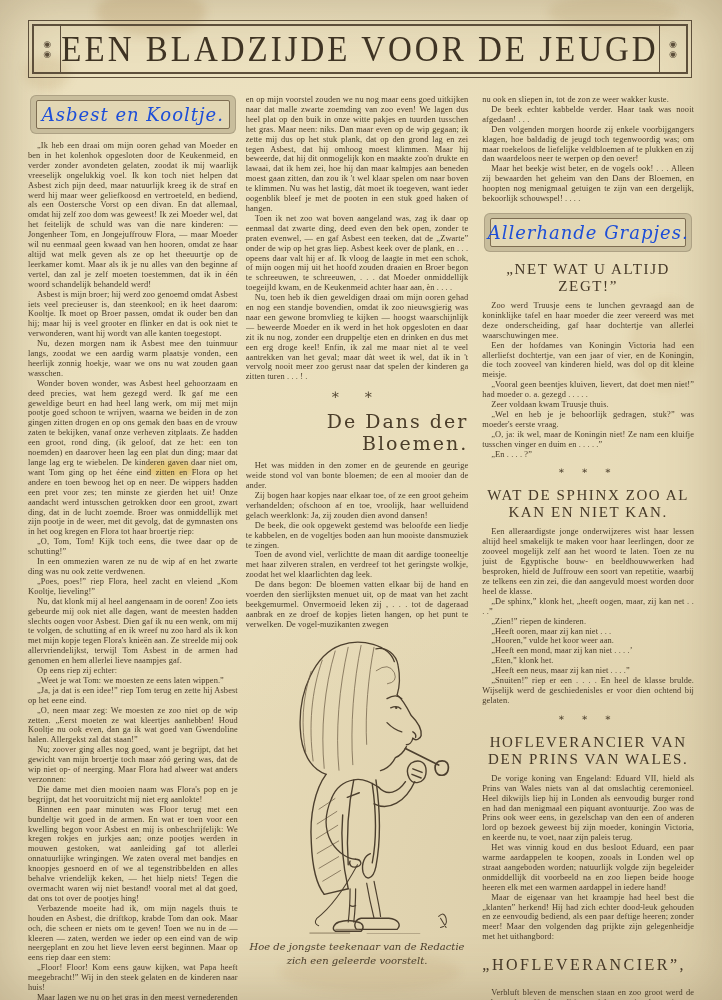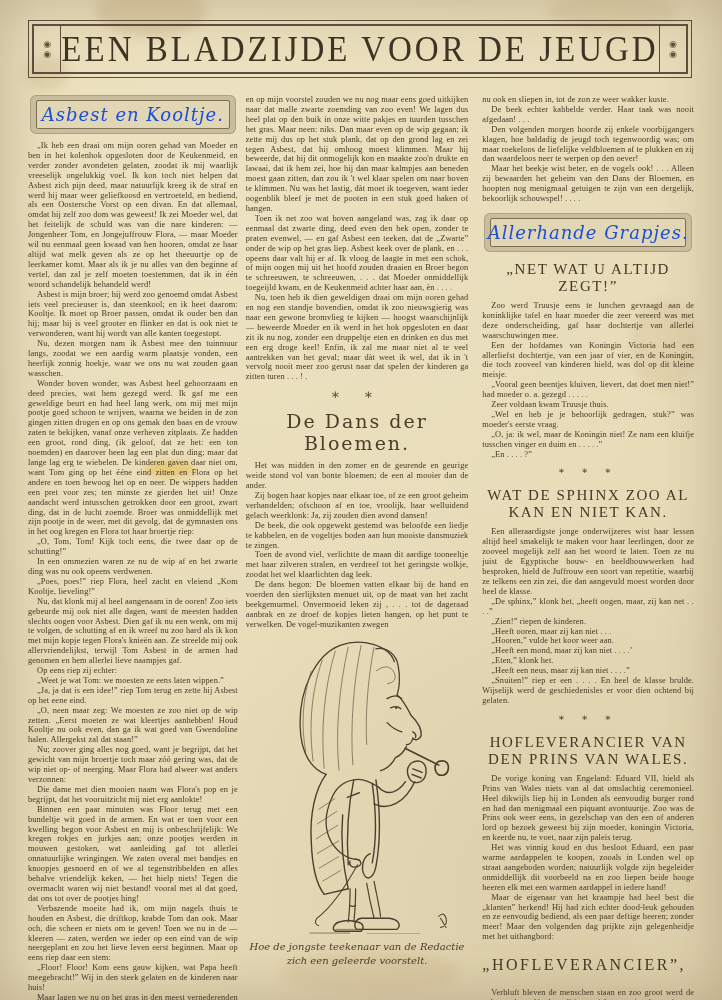--- a/index.html
+++ b/index.html
@@ -75,21 +75,21 @@
     font-family:"DejaVu Serif",serif; white-space:nowrap;
   }
 
   .divider {
     text-align:center; font-size:14px; letter-spacing:10px; color:#4a3d2a;
     margin:6px 0 4px 0; line-height:14px;
   }
   .divider.small { font-size:10px; letter-spacing:7px; margin:5px 0; }
 
   .story-heading {
-    text-align:center; font-size:19px; letter-spacing:2px; color:#4a3d2a;
+    text-align:right; font-size:19px; letter-spacing:2px; color:#4a3d2a;
     margin:8px 0 7px 0; font-family:"DejaVu Serif",serif;
   }
   .sub-title {
     text-align:center; font-size:15px; letter-spacing:1.6px; color:#453827;
     margin:9px 0 6px 0; font-weight:normal;font-family:Liberation Serif, serif;
   }
   .sign-line {
     text-align:left; font-size:16px; letter-spacing:2.5px; margin:14px 0;
   }
 
@@ -137,21 +137,21 @@
           <span class="banner-title">Asbest en Kooltje.</span>
 
         </div>
       </div>
       <div class="body-text">
           <p class="para">„Ik heb een draai om mijn ooren gehad van Moeder en ben in het kolenhok opgesloten door de Keukenmeid, en verder zonder avondeten gelaten, zoodat ik mij waarlijk vreeselijk ongelukkig voel. Ik kon toch niet helpen dat Asbest zich pijn deed, maar natuurlijk kreeg ik de straf en werd hij maar weer geliefkoosd en vertroeteld, en bediend, als een Oostersche Vorst op een divan. En dat allemaal, omdat hij zelf zoo dom was geweest! Ik zei Moeder wel, dat het feitelijk de schuld was van die nare kinderen: — Jongenheer Tom, en Jongejuffrouw Flora, — maar Moeder wil nu eenmaal geen kwaad van hen hooren, omdat ze haar altijd wat melk geven als ze op het theeuurtje op de leerkamer komt. Maar als ik je nu alles van den beginne af vertel, dan zal je zelf moeten toestemmen, dat ik in één woord schandelijk behandeld werd!</p>
           <p class="para">Asbest is mijn broer; hij werd zoo genoemd omdat Asbest iets veel precieuser is, dan steenkool; en ik heet daarom: Kooltje. Ik moet op Broer passen, omdat ik ouder ben dan hij; maar hij is veel grooter en flinker en dat is ook niet te verwonderen, want hij wordt van alle kanten toegestopt.</p>
           <p class="para">Nu, dezen morgen nam ik Asbest mee den tuinmuur langs, zoodat we een aardig warm plaatsje vonden, een heerlijk zonnig hoekje, waar we ons nu wat zouden gaan wasschen.</p>
           <p class="para">Wonder boven wonder, was Asbest heel gehoorzaam en deed precies, wat hem gezegd werd. Ik gaf me een geweldige beurt en had heel lang werk, om mij met mijn pootje goed schoon te wrijven, waarna we beiden in de zon gingen zitten drogen en op ons gemak den baas en de vrouw zaten te bekijken, vanaf onze verheven zitplaats. Ze hadden een groot, rond ding, (ik geloof, dat ze het: een ton noemden) en daarover heen lag een plat dun ding; maar dat lange lag erg te wiebelen. De kinderen gaven daar niet om, want Tom ging op het ééne eind zitten en Flora op het andere en toen bewoog het op en neer. De wippers hadden een pret voor zes; ten minste ze gierden het uit! Onze aandacht werd intusschen getrokken door een groot, zwart ding, dat in de lucht zoemde. Broer was onmiddellijk met zijn pootje in de weer, met dit gevolg, dat de gymnasten ons in het oog kregen en Flora tot haar broertje riep:</p>
           <p class="para">„O, Tom, Tom! Kijk toch eens, die twee daar op de schutting!”</p>
-          <p class="para">In een ommezien waren ze nu de wip af en het zwarte ding was nu ook opeens verdwenen.</p>
+          <p class="para">In een ommezien waren ze nu de wip af en het zwarte ding was nu ook zette verdwenen.</p>
           <p class="para">„Poes, poes!” riep Flora, heel zacht en vleiend „Kom Kooltje, lieveling!”</p>
           <p class="para">Nu, dat klonk mij al heel aangenaam in de ooren! Zoo iets gebeurde mij ook niet alle dagen, want de meesten hadden slechts oogen voor Asbest. Dien gaf ik nu een wenk, om mij te volgen, de schutting af en ik wreef nu zoo hard als ik kon met mijn kopje tegen Flora's knieën aan. Ze streelde mij ook allervriendelijkst, terwijl Tom Asbest in de armen had genomen en hem allerlei lieve naampjes gaf.</p>
           <p class="para">Op eens riep zij echter:</p>
           <p class="para">„Weet je wat Tom: we moesten ze eens laten wippen.”</p>
           <p class="para">„Ja, ja dat is een idee!” riep Tom terug en zette hij Asbest op het eene eind.</p>
           <p class="para">„O, neen maar zeg: We moesten ze zoo niet op de wip zetten. „Eerst moeten ze wat kleertjes aanhebben! Houd Kooltje nu ook even, dan ga ik wat goed van Gwendoline halen. Allergekst zal dat staan!”</p>
           <p class="para">Nu; zoover ging alles nog goed, want je begrijpt, dat het gewicht van mijn broertje toch maar zóó gering was, dat de wip niet op- of neerging. Maar Flora had alweer wat anders verzonnen:</p>
           <p class="para">Die dame met dien mooien naam was Flora's pop en je begrijpt, dat het vooruitzicht mij niet erg aanlokte!</p>
           <p class="para">Binnen een paar minuten was Floor terug met een bundeltje wit goed in de armen. En wat er toen voor een kwelling begon voor Asbest en mij is onbeschrijfelijk: We kregen rokjes en jurkjes aan; onze pootjes werden in mouwen gestoken, wat aanleiding gaf tot allerlei onnatuurlijke wringingen. We zaten overal met bandjes en knoopjes gesnoerd en of we al tegenstribbelden en alles behalve vriendelijk keken, — het hielp niets! Tegen die overmacht waren wij niet bestand! vooral met al dat goed, dat ons tot over de pootjes hing!</p>
           <p class="para">Verbazende moeite had ik, om mijn nagels thuis te houden en Asbest, die driftkop, krabde Tom dan ook. Maar och, die scheen er niets om te geven! Toen we nu in de — kleeren — zaten, werden we ieder op een eind van de wip neergeplant en zou het lieve leven eerst beginnen. Maar op eens riep daar een stem:</p>

